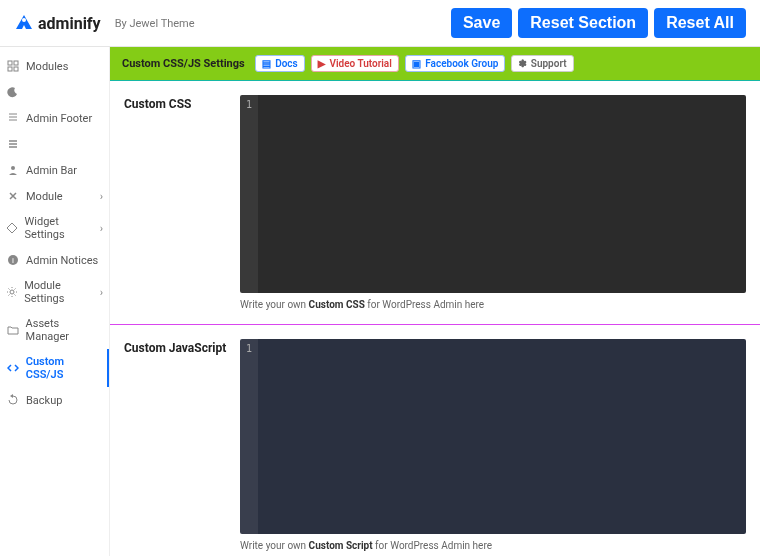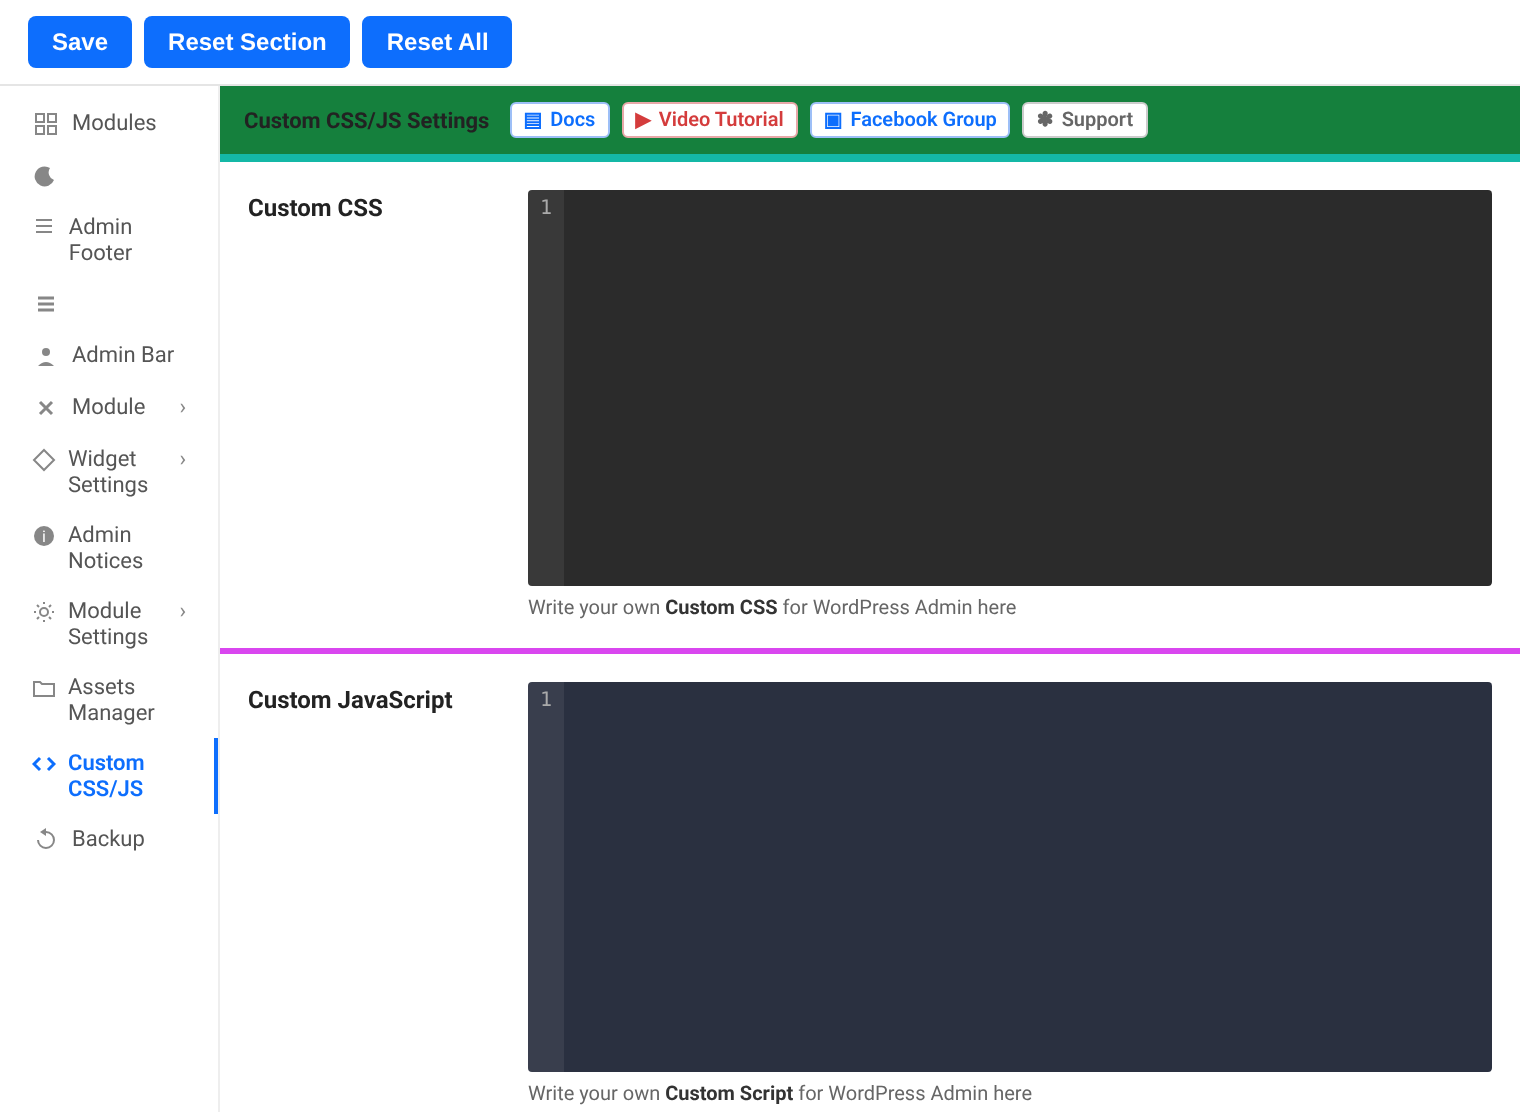--- a/index.html
+++ b/index.html
@@ -24,35 +24,35 @@
     .logo-mark svg { display: block; }
     .logo-text { font-weight: 700; font-size: 16px; color: #222; }
     .by-theme { color: #777; font-size: 11px; margin-left: 6px; }
     .header-right { display: flex; gap: 6px; }
     .btn {
       background: #0d6efd;
       color: #fff;
       border: none;
       border-radius: 4px;
       padding: 6px 12px;
-      font-size: 12px;
+      font-size: 16px;
       font-weight: 600;
       cursor: pointer;
     }
     .layout { display: flex; height: calc(100% - 42px); }
     .sidebar {
       width: 110px;
       border-right: 1px solid #eee;
       padding: 6px 0;
     }
     .sidebar-item {
       display: flex;
-      align-items: flex-start;
+      align-items: center;
       gap: 6px;
-      padding: 6px 16px;
+      padding: 6px 6px;
       color: #555;
       cursor: pointer;
       position: relative;
       font-size: 11px;
     }
     .sidebar-item.active { color: #0d6efd; font-weight: 600; }
     .sidebar-item.active::before {
       content: "";
       position: absolute;
       right: 0; top: 0; bottom: 0;
@@ -60,41 +60,41 @@
     }
     .sidebar-item .icon { width: 14px; height: 14px; display:flex; align-items:center; justify-content:center; opacity:0.7; }
     .sidebar-item.active .icon { opacity:1; }
     .chevron {
       margin-left: auto;
       color: #888;
       font-size: 11px;
     }
     .main { flex: 1; overflow: auto; }
     .page-bar {
-      background: #15803d;
-      border-bottom: 4px solid #14b8a6;
+      background: #84cc16;
+      border-bottom: 1px solid #14b8a6;
       padding: 8px 12px;
       display: flex;
       align-items: center;
       gap: 6px;
       font-size: 11px;
     }
     .page-title { font-weight: 700; color: #222; margin-right: 4px; }
     .badge {
       display: inline-flex; align-items: center; gap: 4px;
       padding: 2px 6px; border-radius: 3px;
       border: 1px solid #ccc; font-size: 10px; font-weight: 600;
       background: #fff;
     }
     .badge.blue { color: #0d6efd; border-color: #9dbff7; }
     .badge.red  { color: #d43c3c; border-color: #e8a8a8; }
     .badge.gray { color: #666; border-color: #ccc; }
     .badge .b-icon { font-size: 10px; }
     .section {
-      display: flex; padding: 14px; gap: 30px; border-bottom: 3px solid #d946ef;
+      display: flex; padding: 14px; gap: 6px; border-bottom: 1px solid #d946ef;
     }
     .section-label { width: 110px; font-weight: 700; font-size: 12px; color: #222; padding-top: 2px; }
     .section-body { flex: 1; }
     .code-editor {
       position: relative; background: #2b2b2b; height: 198px; border-radius: 2px;
     }
     .code-editor.js { background: #2a3040; height: 195px;}
     .code-gutter {
       position: absolute; left: 0; top: 0; bottom: 0; width: 18px;
       background: rgba(255,255,255,0.07);
@@ -103,20 +103,32 @@
     }
     .helper {
       font-size: 10px; color: #666; margin-top: 6px;
     }
     .helper b { color: #333; }
   </style>
 </head>
 <body>
 
 <div class="header">
+  <div class="header-left">
+    <div class="logo">
+      <span class="logo-mark">
+        <svg width="20" height="20" viewBox="0 0 20 20">
+            <path d="M10 2 L18 16 L12 16 L10 12 L8 16 L2 16 Z" fill="#0d6efd"></path>
+            <circle cx="10" cy="7" r="2" fill="#fff"></circle>
+          </svg>
+      </span>
+      <span class="logo-text">adminify</span>
+    </div>
+    <span class="by-theme">By Jewel Theme</span>
+  </div>
   <div class="header-right">
     <button class="btn">Save</button>
     <button class="btn">Reset Section</button>
     <button class="btn">Reset All</button>
   </div>
 </div>
 
 <div class="layout">
   <div class="sidebar">
     <div class="sidebar-item">

